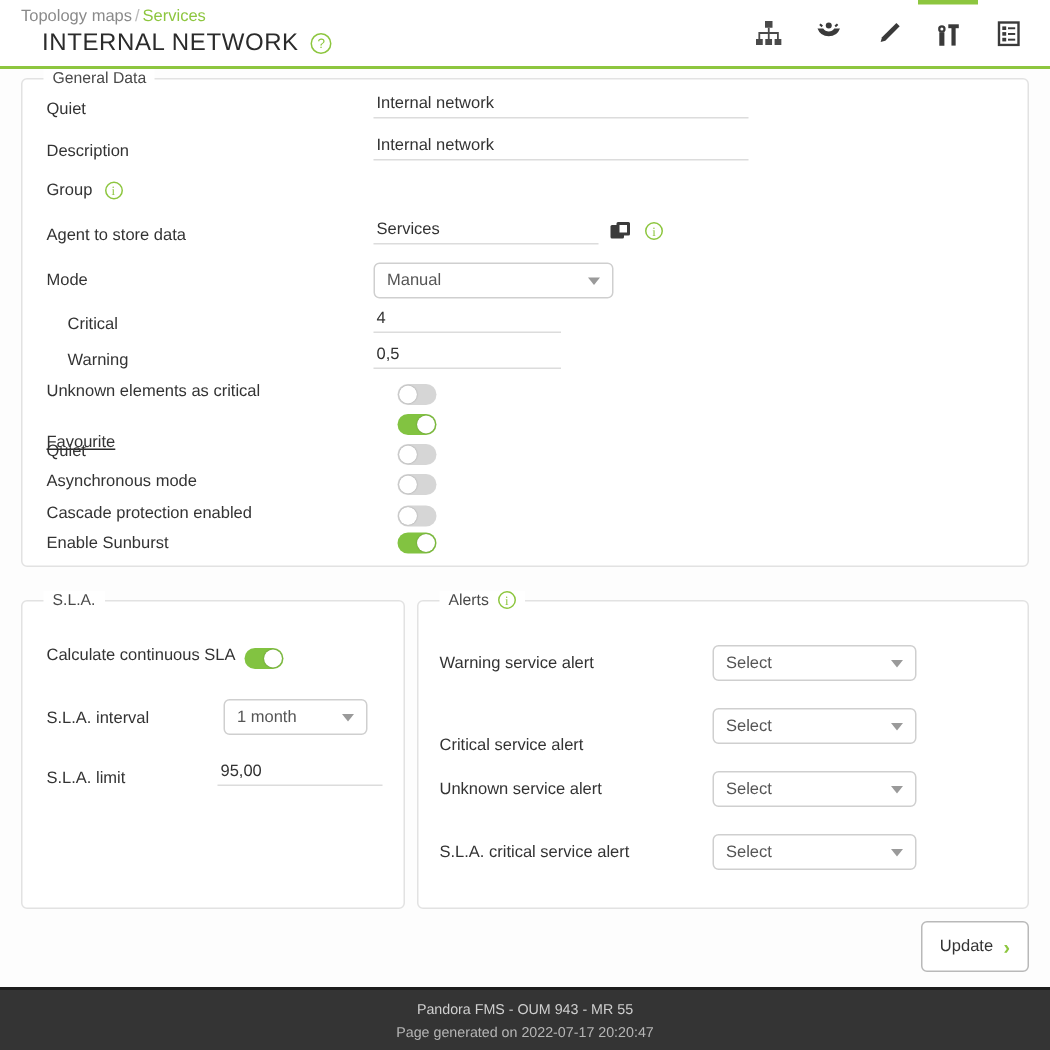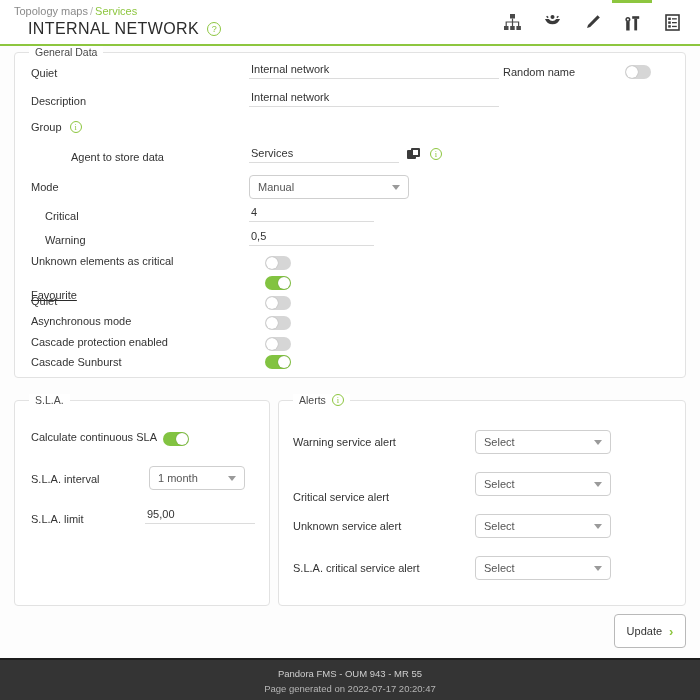--- a/index.html
+++ b/index.html
@@ -178,40 +178,34 @@
     <div class="legend">
       <span>General Data</span>
     </div>
 
     <div class="row" style="left:16px;top:14px;">
       <span class="lbl">Quiet</span>
     </div>
     <div class="row" style="left:234px;top:8px;">
       <input class="uinput" style="width: 250px;" value="Internal network">
     </div>
-    <div class="row" style="left:488px;top:12px;gap:50px;">
-      <span class="lbl">Random name</span>
-      <span class="toggle">
-          <span class="knob"></span>
-        </span>
-    </div>
 
     <div class="row" style="left:16px;top:42px;">
       <span class="lbl">Description</span>
     </div>
     <div class="row" style="left:234px;top:36px;">
       <input class="uinput" style="width: 250px;" value="Internal network">
     </div>
 
     <div class="row" style="left:16px;top:68px;gap:8px;">
       <span class="lbl">Group</span>
       <span class="info-circle">i</span>
     </div>
 
-    <div class="row" style="left:16px;top:98px;margin-left:40px;">
+    <div class="row" style="left:16px;top:98px;">
       <span class="lbl">Agent to store data</span>
     </div>
     <div class="row" style="left:234px;top:92px;">
       <input class="uinput" style="width: 150px;" value="Services">
       <span class="copy-icon" style="margin-left:8px;">
           <span class="b"></span>
           <span class="f"></span>
         </span>
       <span class="info-circle" style="margin-left:10px;">i</span>
     </div>
@@ -267,21 +261,21 @@
       </span>
 
     <div class="row" style="left:16px;top:283px;">
       <span class="lbl">Cascade protection enabled</span>
     </div>
     <span class="toggle" style="position:absolute;left:250px;top:284px;">
         <span class="knob"></span>
       </span>
 
     <div class="row" style="left:16px;top:303px;">
-      <span class="lbl">Cascade Sunburst</span>
+      <span class="lbl">Enable Sunburst</span>
     </div>
     <span class="toggle on" style="position:absolute;left:250px;top:302px;">
         <span class="knob"></span>
       </span>
   </div>
 
   <div class="fieldset" id="fs-sla">
     <div class="legend">
       <span>S.L.A.</span>
     </div>

